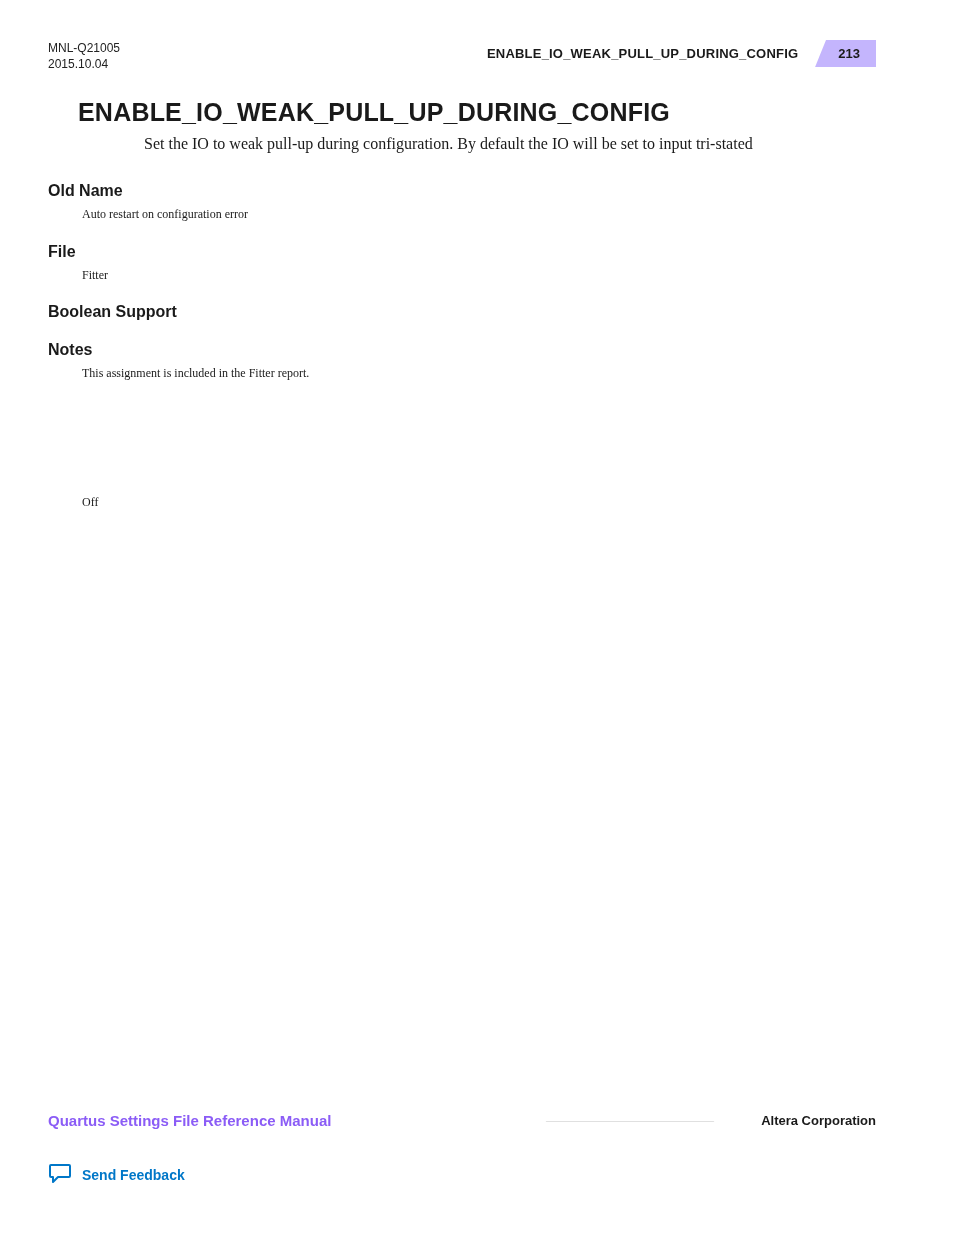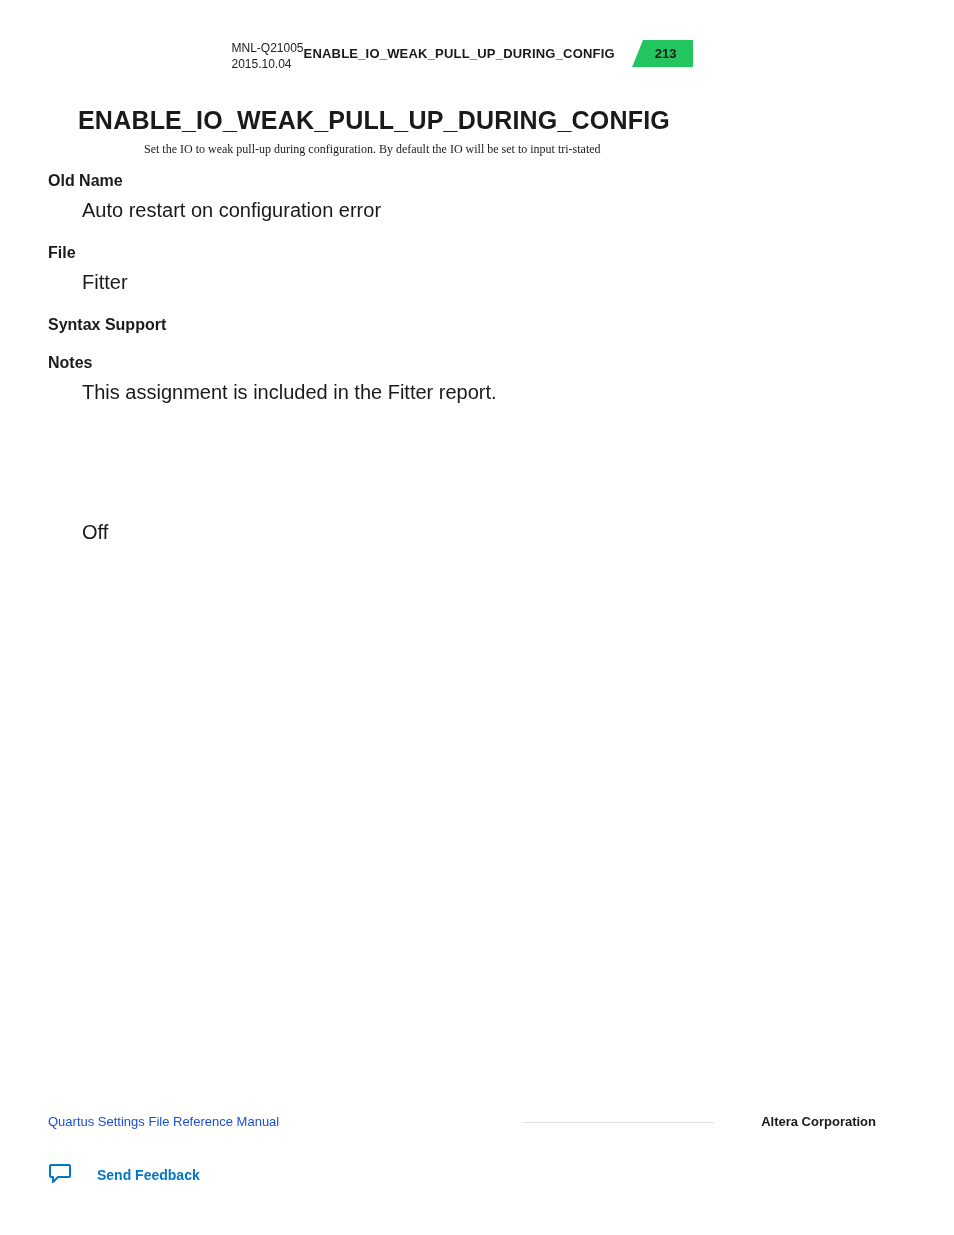--- a/index.html
+++ b/index.html
@@ -6,43 +6,43 @@
   html, body { width: 954px; height: 1235px; }
   body {
     font-family: "Segoe UI", "Myriad Pro", Arial, sans-serif;
     color: #1a1a1a;
     background: #fff;
     position: relative;
     padding: 40px 78px 0 48px;
   }
   .header {
     display: flex;
-    justify-content: center;
+    justify-content: space-between;
     align-items: flex-start;
-    margin-bottom: 34px;
+    margin-bottom: 26px;
   }
   .hdr-left {
     font-size: 12px;
     line-height: 1.35;
     color: #222;
   }
   .hdr-right {
     display: flex;
     align-items: center;
     gap: 0;
   }
   .hdr-title {
     font-size: 13px;
     font-weight: 700;
     letter-spacing: 0.2px;
     padding-right: 14px;
   }
   .page-badge {
     position: relative;
-    background: #22c55e;
+    background: #c4b5fd;
     color: #1a1a1a;
     font-size: 13px;
     font-weight: 700;
     padding: 6px 16px 6px 26px;
   }
   .page-badge::before {
     content: "";
     position: absolute;
     left: 0; top: 0; bottom: 0;
     width: 14px;
@@ -52,50 +52,50 @@
   }
   h1.main-title {
     font-size: 25px;
     font-weight: 700;
     margin-left: 30px;
     margin-bottom: 6px;
     letter-spacing: 0.2px;
   }
   .intro {
     font-family: Georgia, "Times New Roman", serif;
-    font-size: 12px;
+    font-size: 16px;
     margin-left: 96px;
-    margin-bottom: 14px;
+    margin-bottom: 26px;
     line-height: 1.4;
   }
   .section { margin-bottom: 20px; }
   .sec-head {
     font-size: 16px;
     font-weight: 700;
     margin-bottom: 6px;
   }
   .sec-body {
-    font-family: Liberation Sans, sans-serif;
-    font-size: 20px;
+    font-family: Liberation Serif, serif;
+    font-size: 12px;
     margin-left: 34px;
     line-height: 1.4;
   }
   .syntax-gap { height: 72px; }
   .footer {
     position: absolute;
     left: 48px; right: 78px;
     bottom: 106px;
     display: flex;
     justify-content: space-between;
     align-items: center;
   }
   .footer-left {
-    color: #1d4ed8;
-    font-size: 13px;
-    font-weight: 400;
+    color: #8b5cf6;
+    font-size: 15px;
+    font-weight: 700;
   }
   .footer-sep {
     flex: 1;
     height: 1px;
     margin: 0 18px 0 18px;
     position: relative;
   }
   .footer-sep::after {
     content: "";
     position: absolute;
@@ -109,21 +109,21 @@
     font-weight: 700;
     color: #1a1a1a;
     margin-left: 29px;
   }
   .feedback {
     position: absolute;
     left: 48px;
     bottom: 48px;
     display: flex;
     align-items: center;
-    gap: 25px;
+    gap: 10px;
     color: #0077c8;
     font-size: 14px;
     font-weight: 700;
     cursor: pointer;
   }
   .feedback svg { width: 24px; height: 22px; }
 </style>
 </head>
 <body>
 
@@ -145,21 +145,21 @@
   <div class="sec-head">Old Name</div>
   <div class="sec-body">Auto restart on configuration error</div>
 </div>
 
 <div class="section">
   <div class="sec-head">File</div>
   <div class="sec-body">Fitter</div>
 </div>
 
 <div class="section">
-  <div class="sec-head">Syntax Support</div>
+  <div class="sec-head">Boolean Support</div>
 </div>
 
 <div class="section">
   <div class="sec-head">Notes</div>
   <div class="sec-body">This assignment is included in the Fitter report.</div>
 </div>
 
 <div class="section">
   <div class="syntax-gap"></div>
 </div>

